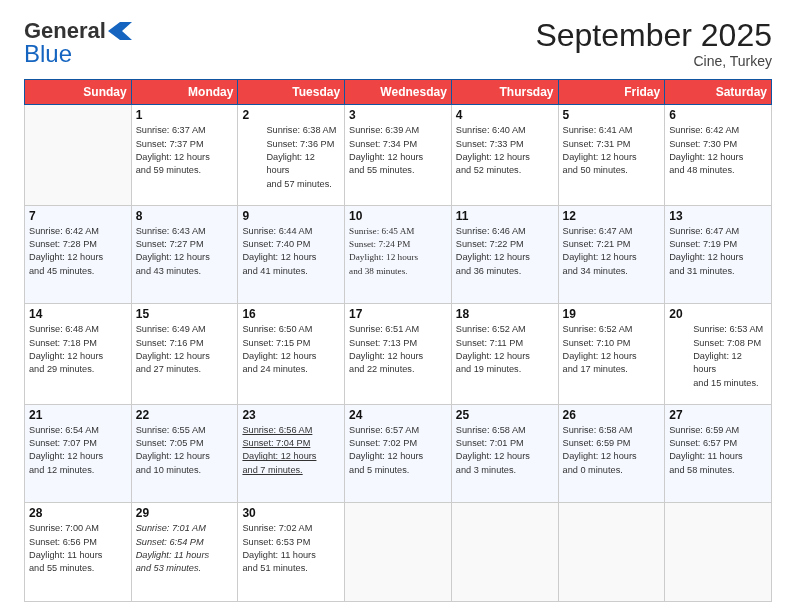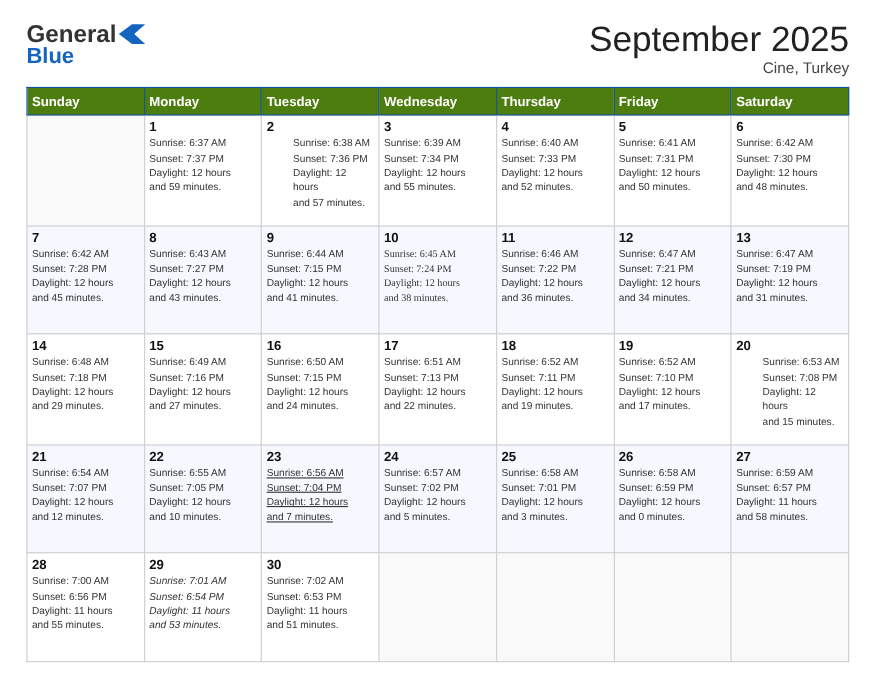--- a/index.html
+++ b/index.html
@@ -43,27 +43,27 @@
       color: #444;
     }
     .calendar {
       flex: 1;
       border: 1px solid #ccc;
       border-collapse: collapse;
       width: 100%;
       table-layout: fixed;
     }
     .calendar thead tr th {
-      background: #4d7c0f;
+      background: #ef4444;
       color: #fff;
       font-size: 12px;
       font-weight: bold;
       padding: 5px 4px;
       border: 1px solid #1155a0;
-      text-align: left;
+      text-align: right;
     }
     .calendar tbody tr td {
       border: 1px solid #ccc;
       vertical-align: top;
       padding: 3px 4px;
       font-size: 9.5px;
       color: #333;
       height: 88px;
     }
     .day-number {
@@ -97,21 +97,21 @@
 <div class="page">
   <div class="header">
     <div class="logo">
       <div style="display:flex;flex-direction:column;align-items:flex-start;">
         <div style="display:flex;align-items:center;">
           <span class="logo-general" style="font-size:22px;font-weight:bold;color:#333;">General</span>
           <svg width="24" height="22" viewBox="0 0 24 22" style="margin-left:2px;">
             <polygon points="12,2 24,2 14,11 24,20 12,20 0,11" fill="#1565c0"></polygon>
           </svg>
         </div>
-        <span class="logo-blue" style="font-size:20px;font-weight:bold;color:#1565c0;margin-top:-4px;">Blue</span>
+        <span class="logo-blue" style="font-size:24px;font-weight:normal;color:#1565c0;margin-top:-4px;">Blue</span>
       </div>
     </div>
     <div class="title-block">
       <div class="month-title">September 2025</div>
       <div class="location">Cine, Turkey</div>
     </div>
   </div>
 
   <table class="calendar">
     <thead>
@@ -183,21 +183,21 @@
           <td>
             <span class="day-number">8</span>
             <div class="day-info" style="white-space: pre-line;">Sunrise: 6:43 AM
 Sunset: 7:27 PM
 Daylight: 12 hours
 and 43 minutes.</div>
           </td>
           <td>
             <span class="day-number">9</span>
             <div class="day-info" style="white-space: pre-line;">Sunrise: 6:44 AM
-Sunset: 7:15 PM
+Sunset: 7:40 PM
 Daylight: 12 hours
 and 41 minutes.</div>
           </td>
           <td>
             <span class="day-number">10</span>
             <div class="day-info" style="white-space: pre-line; font-family: Liberation Serif, serif;">Sunrise: 6:45 AM
 Sunset: 7:24 PM
 Daylight: 12 hours
 and 38 minutes.</div>
           </td>

